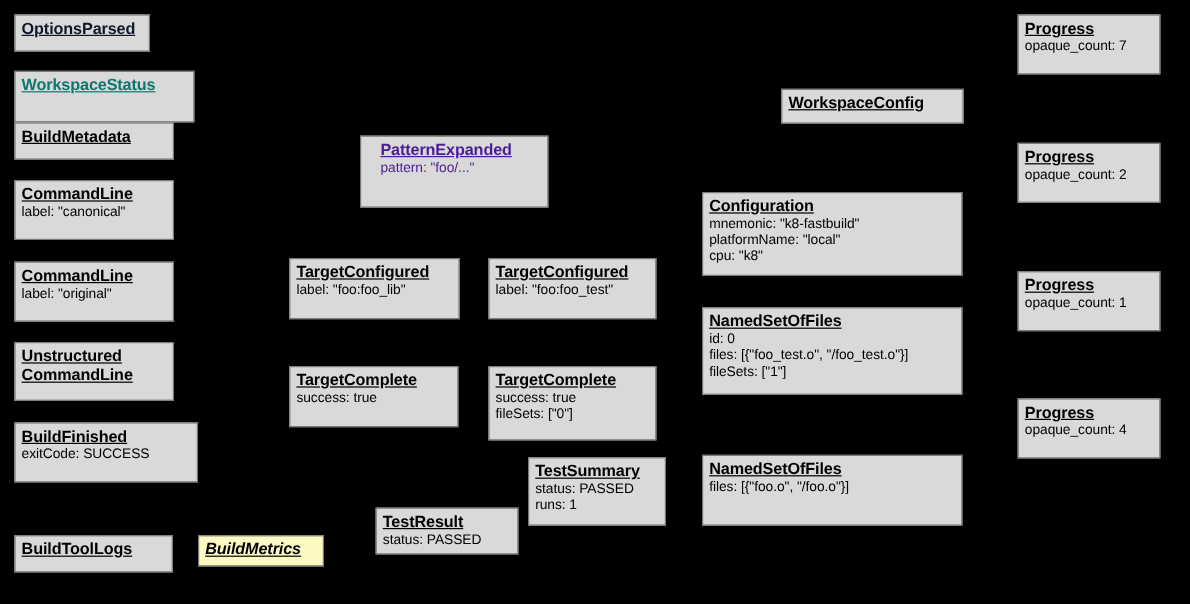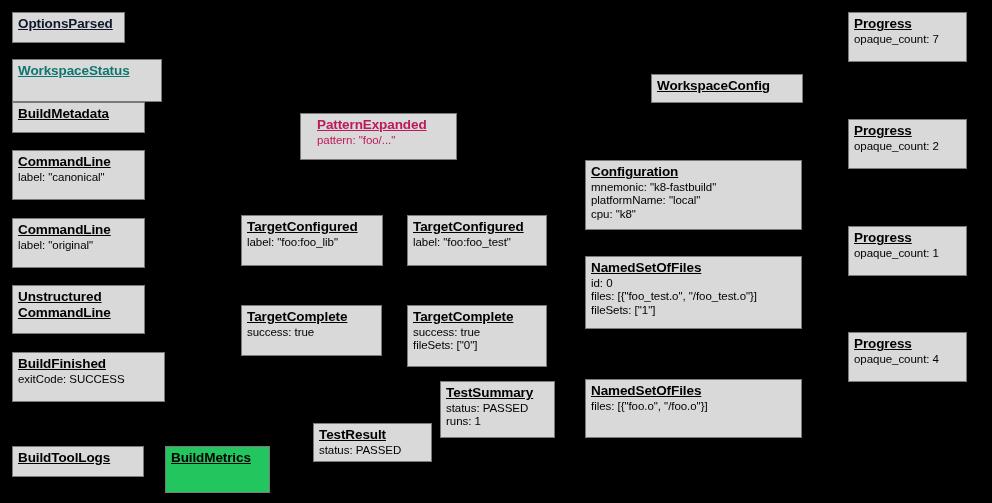--- a/index.html
+++ b/index.html
@@ -65,21 +65,21 @@
     </div>
     <div class="node" style="left: 12px; top: 59px; width: 150px; height: 43px; background: rgb(217, 217, 217); border-color: rgb(122, 122, 122); color: #0f766e;">
       <span class="node-title">WorkspaceStatus</span>
     </div>
     <div class="node" style="left: 651px; top: 74px; width: 152px; height: 29px; background: rgb(217, 217, 217); border-color: rgb(122, 122, 122); color: rgb(0, 0, 0);">
       <span class="node-title">WorkspaceConfig</span>
     </div>
     <div class="node" style="left: 12px; top: 102px; width: 133px; height: 31px; background: rgb(217, 217, 217); border-color: rgb(122, 122, 122); color: rgb(0, 0, 0);">
       <span class="node-title">BuildMetadata</span>
     </div>
-    <div class="node" style="left: 300px; top: 113px; width: 157px; height: 47px; background: rgb(217, 217, 217); border-color: rgb(122, 122, 122); color: #be185d; padding-left: 16px;">
+    <div class="node" style="left: 300px; top: 113px; width: 157px; height: 60px; background: rgb(217, 217, 217); border-color: rgb(122, 122, 122); color: #4c1d95; padding-left: 16px;">
       <span class="node-title">PatternExpanded</span>
       <span class="node-fields">
         <span class="node-field">pattern: "foo/..."</span>
       </span>
     </div>
     <div class="node" style="left: 848px; top: 119px; width: 119px; height: 50px; background: rgb(217, 217, 217); border-color: rgb(122, 122, 122); color: rgb(0, 0, 0);">
       <span class="node-title">Progress</span>
       <span class="node-fields">
         <span class="node-field">opaque_count: 2</span>
       </span>
@@ -174,16 +174,16 @@
     </div>
     <div class="node" style="left: 313px; top: 423px; width: 119px; height: 39px; background: rgb(217, 217, 217); border-color: rgb(122, 122, 122); color: rgb(0, 0, 0);">
       <span class="node-title">TestResult</span>
       <span class="node-fields">
         <span class="node-field">status: PASSED</span>
       </span>
     </div>
     <div class="node" style="left: 12px; top: 446px; width: 132px; height: 31px; background: rgb(217, 217, 217); border-color: rgb(122, 122, 122); color: rgb(0, 0, 0);">
       <span class="node-title">BuildToolLogs</span>
     </div>
-    <div class="node" style="left: 165px; top: 446px; width: 105px; height: 47px; background: #22c55e; border-color: rgb(122, 122, 122); color: rgb(0, 0, 0);">
+    <div class="node" style="left: 165px; top: 446px; width: 105px; height: 26px; background: #fef9c3; border-color: rgb(122, 122, 122); color: rgb(0, 0, 0); font-style: italic;">
       <span class="node-title">BuildMetrics</span>
     </div>
   </div>
 
 </body></html>

